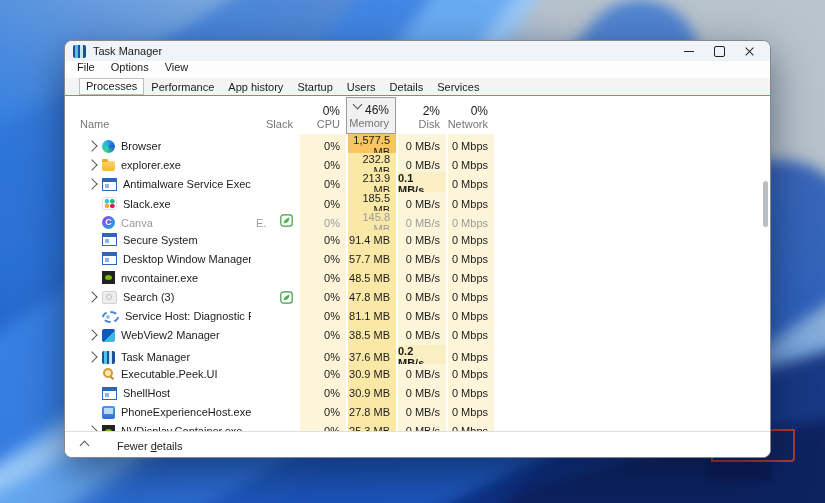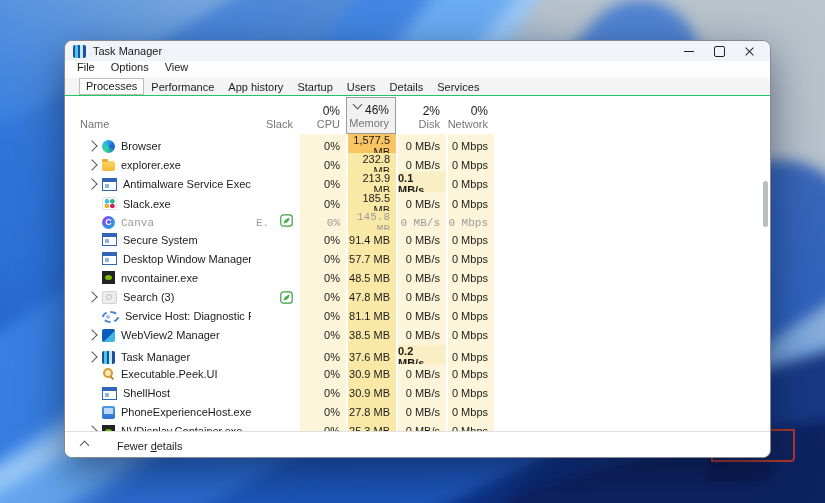--- a/index.html
+++ b/index.html
@@ -68,21 +68,21 @@
   .picon{width:13px;height:13px;flex:0 0 13px;margin-right:6px;position:relative;}
   .pname{white-space:nowrap;overflow:hidden;}
   .c-status{padding-left:5px;position:relative;}
   .stxt{color:#8a8a8a;}
   .leaf{display:none;position:absolute;right:5px;top:3px;}
   .leaf.show{display:block;}
   .num{justify-content:flex-end;padding-right:6px;background:#fdf5da;border-left:2px solid #fff;}
   .c-mem.num{background:#f9e8a6;text-align:right;}
   .mem-hot .c-mem{background:#f9c462;}
   .disk-hot .c-disk{background:#faefc4;font-weight:bold;}
-  .dimmed .pname,.dimmed .num,.dimmed .stxt{color:#9b9b9b;font-family:Liberation Mono, monospace;}
+  .dimmed .pname,.dimmed .num,.dimmed .stxt{color:#9b9b9b;}
   .vscroll{position:absolute;right:2px;top:85px;width:5px;height:46px;background:#b9bdc1;border-radius:3px;}
   
   .footer{flex:0 0 27px;border-top:1px solid #e0e0e0;display:flex;align-items:center;background:#fff;}
   .chev-up{width:6px;height:6px;margin-left:16px;border-left:1.3px solid #555;border-top:1.3px solid #555;transform:rotate(45deg);}
   .footer-label{margin-left:29px;color:#1b1b1b;}
   .ak{text-decoration:underline;text-underline-offset:1px;}
   
   .pi-edge-browser-icon{border-radius:50%;background:conic-gradient(from 210deg,#35d68f,#2bb3e8,#1b5fd0,#35d68f);}
   .pi-folder-icon{height:10px;margin-top:2px;border-radius:2px;background:linear-gradient(#ffd763,#f2b73a);}
   .pi-folder-icon::before{content:"";position:absolute;top:-2px;left:0;width:6px;height:3px;border-radius:1px;background:#e8a92f;}

